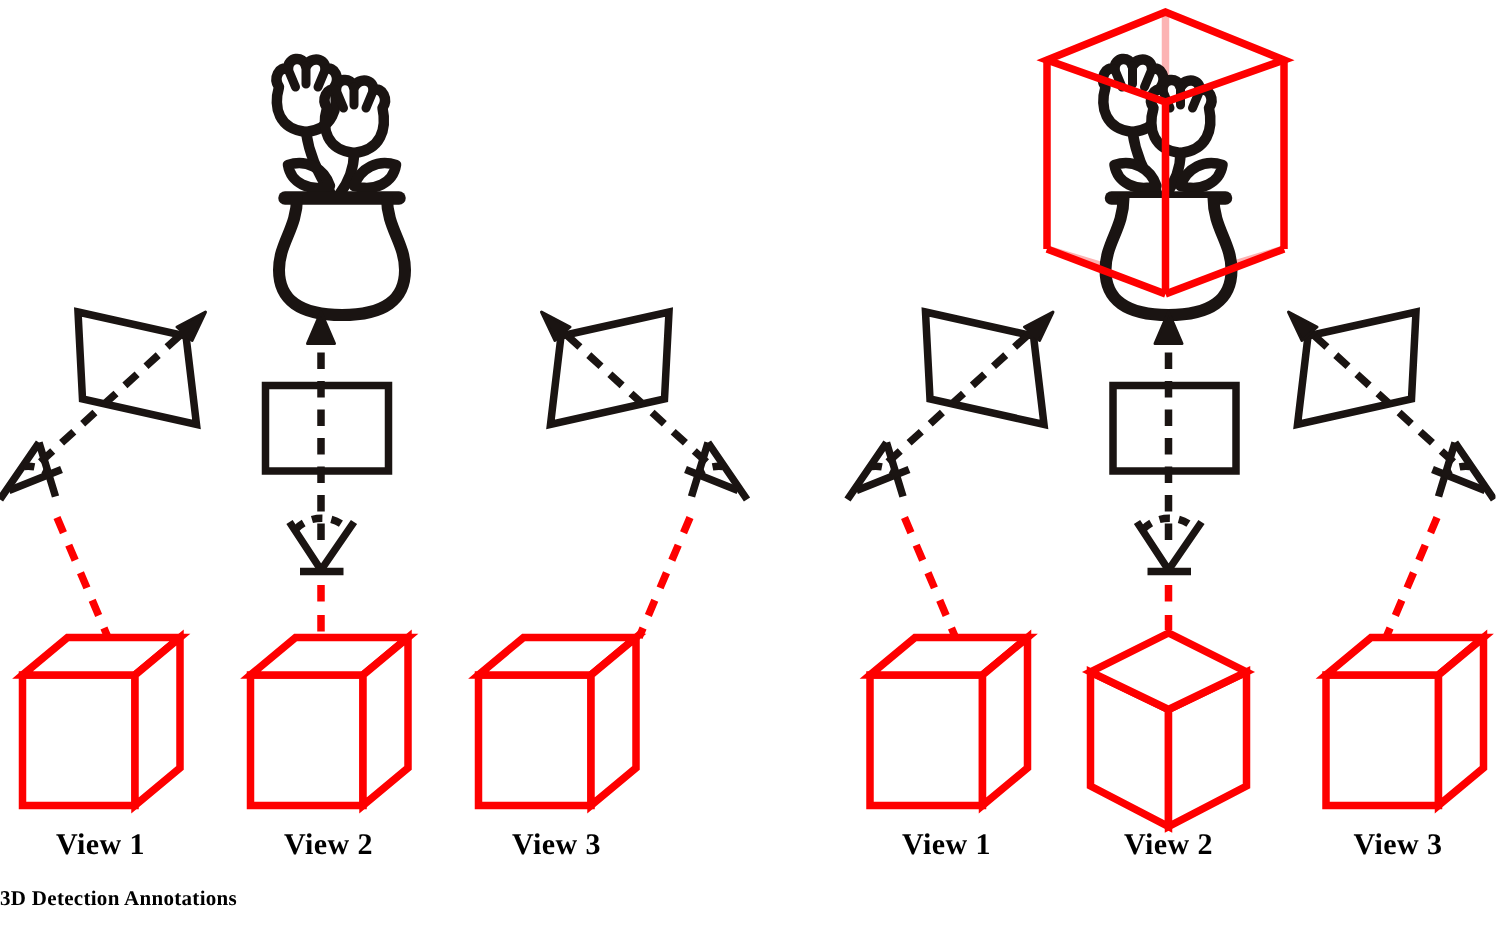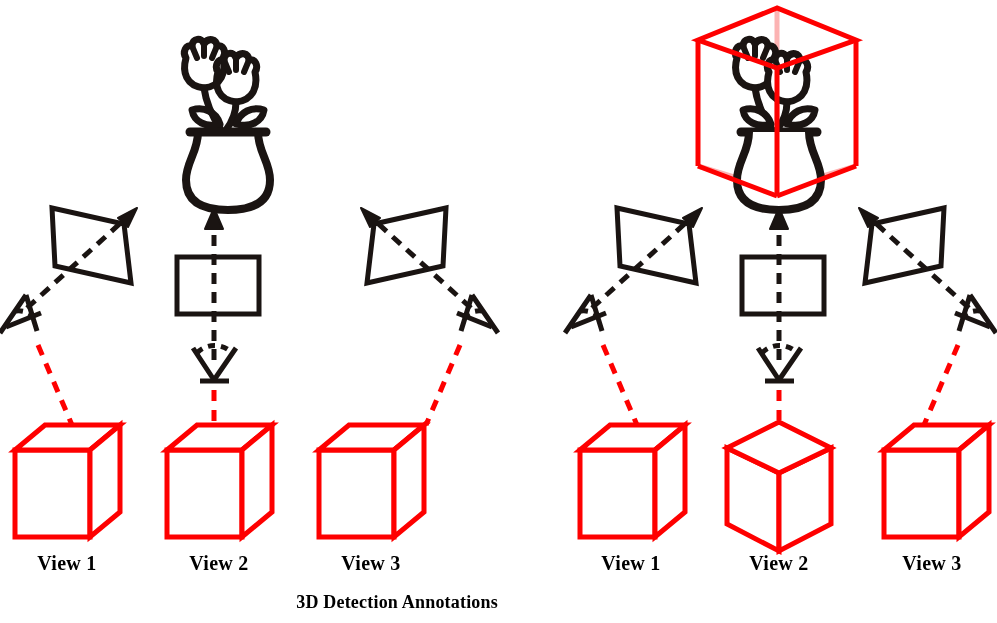--- a/index.html
+++ b/index.html
@@ -46,22 +46,22 @@
     color: #000000;
     font-family: "Liberation Serif", "DejaVu Serif", serif;
     letter-spacing: 0.3px;
     white-space: nowrap;
   }
   .panel-caption {
     position: absolute;
     width: 498px;
     left: 0;
     top: 592px;
-    text-align: right;
-    font-size: 18px;
+    text-align: left;
+    font-size: 14px;
     font-weight: bold;
     color: #000000;
     font-family: "Liberation Serif", "DejaVu Serif", serif;
     letter-spacing: 0.2px;
     white-space: nowrap;
   }
 </style>
 </head>
 <body>
 

